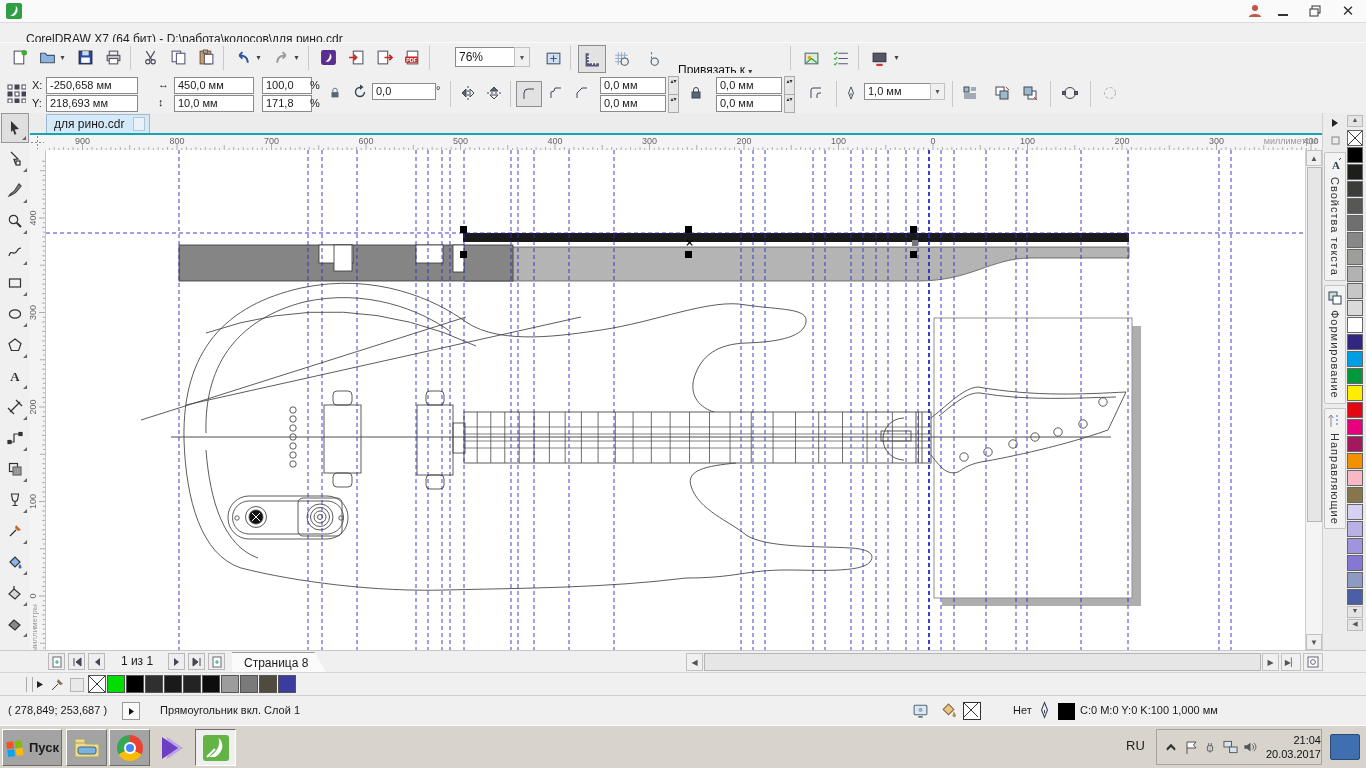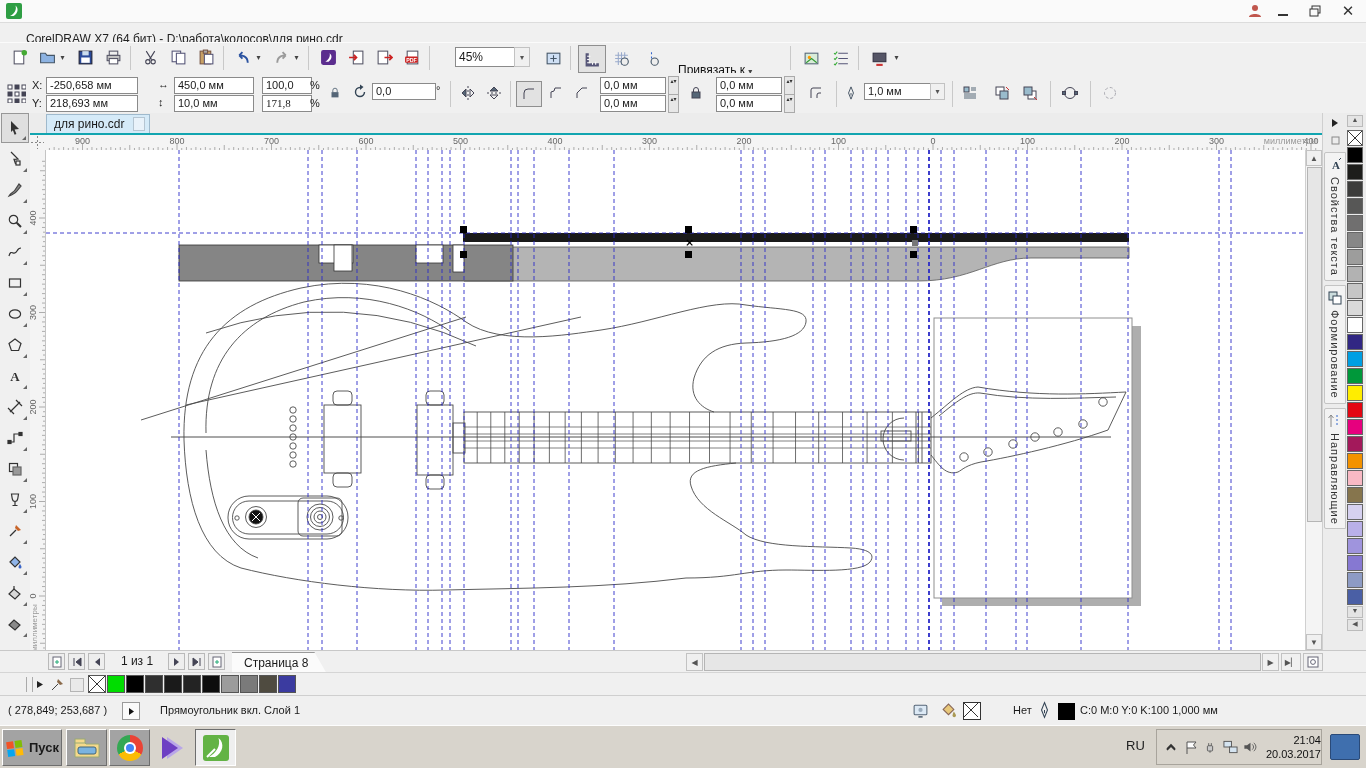--- a/index.html
+++ b/index.html
@@ -173,21 +173,21 @@
         </svg>
       </div>
       <div class="abs tbtn" style="left: 399px;">
         <svg width="17" height="17" viewBox="0 0 16 16">
           <rect x="3" y="2" width="10" height="12" fill="#fff" stroke="#556"></rect>
           <rect x="1" y="7" width="12" height="6" rx="1" fill="#c22"></rect>
           <text x="7" y="12" font-size="5" fill="#fff" text-anchor="middle" font-weight="bold">PDF</text>
         </svg>
       </div>
       <div class="abs vsep" style="left: 429px; top: 3px; height: 24px;"></div>
-      <div class="abs field" style="left: 455px; top: 4px; width: 56px; height: 18px; line-height: 18px; font-size: 12px;">45%</div>
+      <div class="abs field" style="left: 455px; top: 4px; width: 56px; height: 18px; line-height: 18px; font-size: 12px;">76%</div>
       <div class="abs sbtn" style="left: 514px; top: 4px; width: 16px; height: 20px;">▾</div>
       <div class="abs tbtn" style="left: 540px; top: 2px;">
         <svg width="17" height="17" viewBox="0 0 16 16">
           <rect x="2" y="3" width="12" height="10" fill="#cfe0f5" stroke="#456"></rect>
           <path d="M5 8 H11 M8 5 V11" stroke="#456"></path>
         </svg>
       </div>
       <div class="abs vsep" style="left: 570px; top: 3px; height: 24px;"></div>
       <div class="abs tbtn pressed" style="left: 578px; top: 2px;">
         <svg width="17" height="17" viewBox="0 0 16 16">
@@ -249,21 +249,21 @@
       <div class="abs lbl" style="left: 32px; top: 6px;">X:</div>
       <div class="abs field" style="left: 46px; top: 4px; width: 84px;">-250,658 мм</div>
       <div class="abs lbl" style="left: 32px; top: 24px;">Y:</div>
       <div class="abs field" style="left: 46px; top: 22px; width: 84px;">218,693 мм</div>
       <div class="abs lbl" style="left: 158px; top: 5px;">↔</div>
       <div class="abs field" style="left: 174px; top: 4px; width: 72px;">450,0 мм</div>
       <div class="abs lbl" style="left: 158px; top: 23px;">↕</div>
       <div class="abs field" style="left: 174px; top: 22px; width: 72px;">10,0 мм</div>
       <div class="abs field" style="left: 262px; top: 4px; width: 42px;">100,0</div>
       <div class="abs lbl" style="left: 310px; top: 6px;">%</div>
-      <div class="abs field" style="left: 262px; top: 22px; width: 42px; font-family: Liberation Serif, serif;">171,8</div>
+      <div class="abs field" style="left: 262px; top: 22px; width: 42px;">171,8</div>
       <div class="abs lbl" style="left: 310px; top: 24px;">%</div>
       <div class="abs" style="left: 328px; top: 12px;">
         <svg width="14" height="16" viewBox="0 0 16 16">
           <rect x="4" y="7" width="8" height="6" fill="#567"></rect>
           <path d="M5.5 7 V5 a2.5 2.5 0 0 1 5 0 V7" fill="none" stroke="#567"></path>
         </svg>
       </div>
       <div class="abs" style="left: 352px; top: 11px;">
         <svg width="16" height="16" viewBox="0 0 16 16">
           <path d="M12.5 8 A4.5 4.5 0 1 1 8 3.5" fill="none" stroke="#345" stroke-width="1.4"></path>

